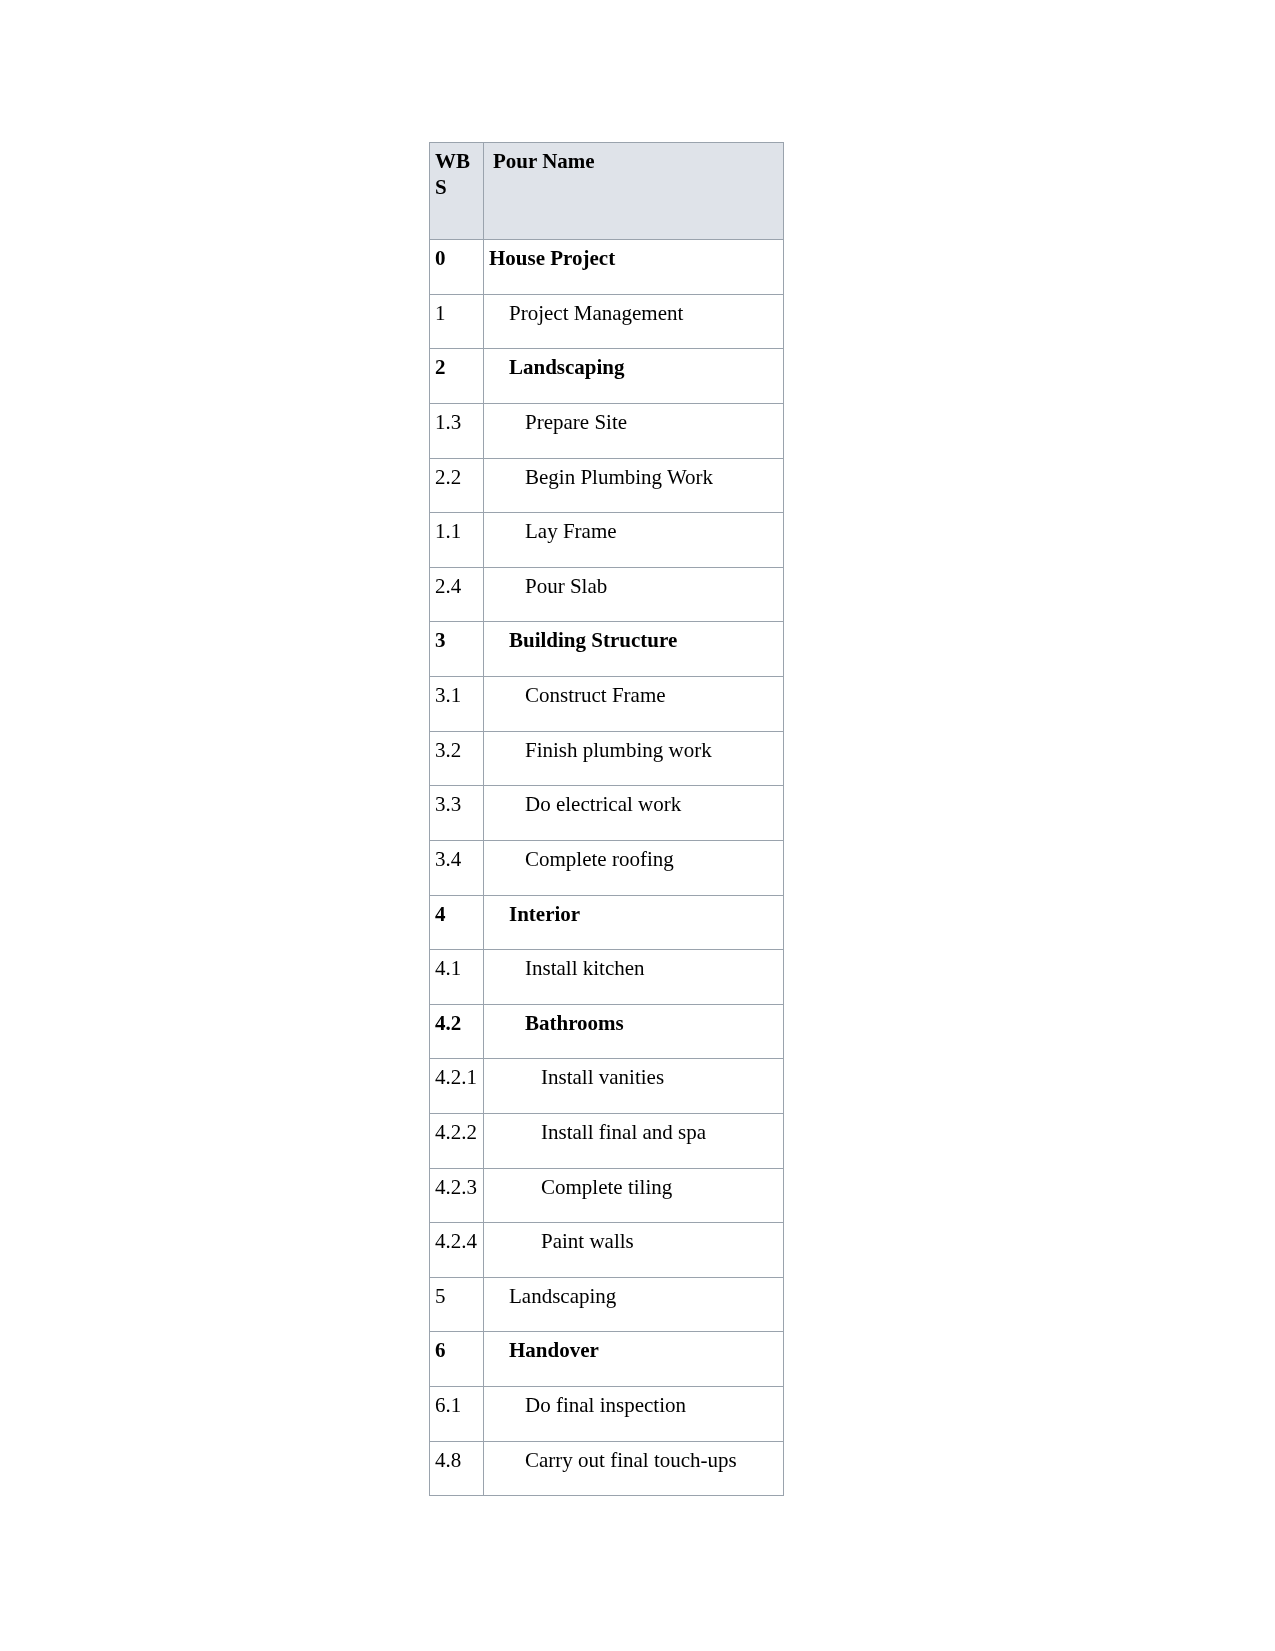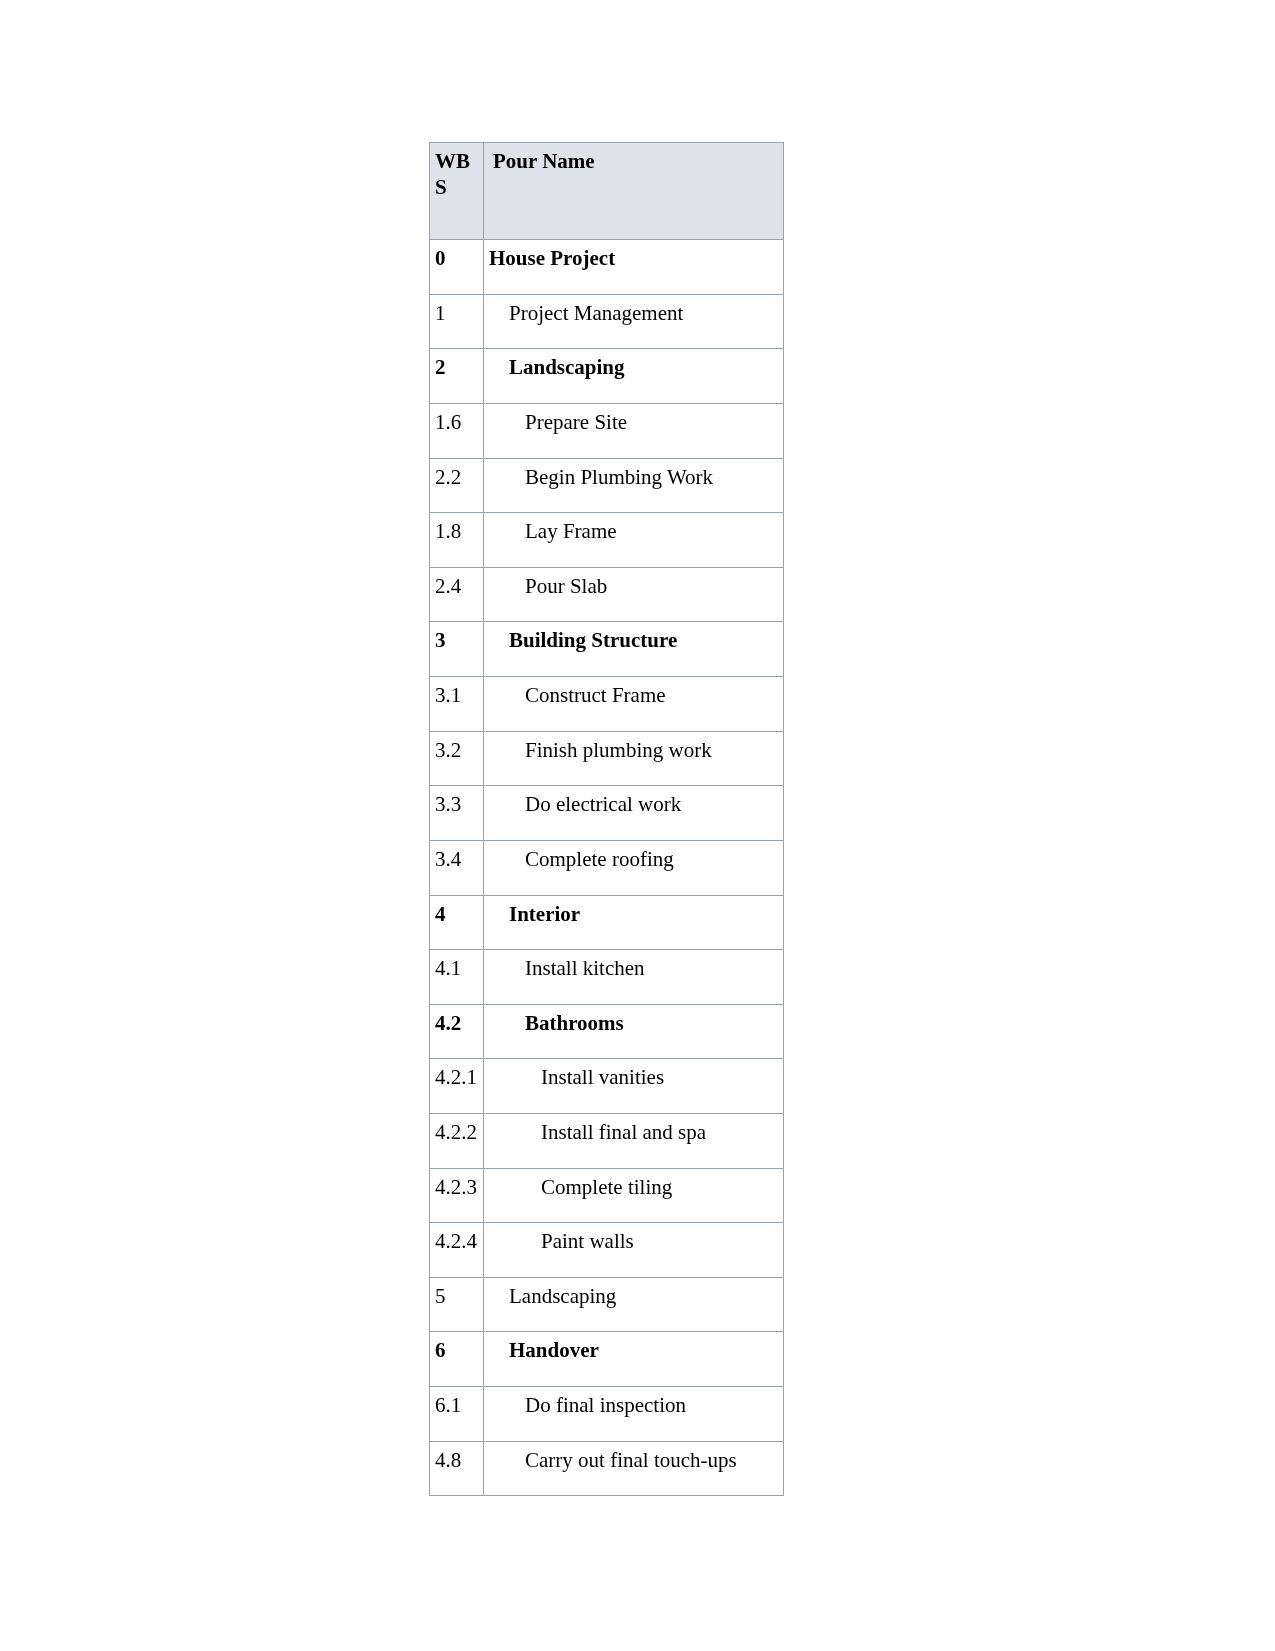--- a/index.html
+++ b/index.html
@@ -106,29 +106,29 @@
           </tr>
           <tr>
             <td class="cell-wbs">1</td>
             <td class="cell-task lvl1"><span class="task-text">Project Management</span></td>
           </tr>
           <tr class="bold">
             <td class="cell-wbs">2</td>
             <td class="cell-task lvl1"><span class="task-text">Landscaping</span></td>
           </tr>
           <tr>
-            <td class="cell-wbs">1.6</td>
+            <td class="cell-wbs">1.3</td>
             <td class="cell-task lvl2"><span class="task-text">Prepare Site</span></td>
           </tr>
           <tr>
             <td class="cell-wbs">2.2</td>
             <td class="cell-task lvl2"><span class="task-text">Begin Plumbing Work</span></td>
           </tr>
           <tr>
-            <td class="cell-wbs">1.8</td>
+            <td class="cell-wbs">1.1</td>
             <td class="cell-task lvl2"><span class="task-text">Lay Frame</span></td>
           </tr>
           <tr>
             <td class="cell-wbs">2.4</td>
             <td class="cell-task lvl2"><span class="task-text">Pour Slab</span></td>
           </tr>
           <tr class="bold">
             <td class="cell-wbs">3</td>
             <td class="cell-task lvl1"><span class="task-text">Building Structure</span></td>
           </tr>

